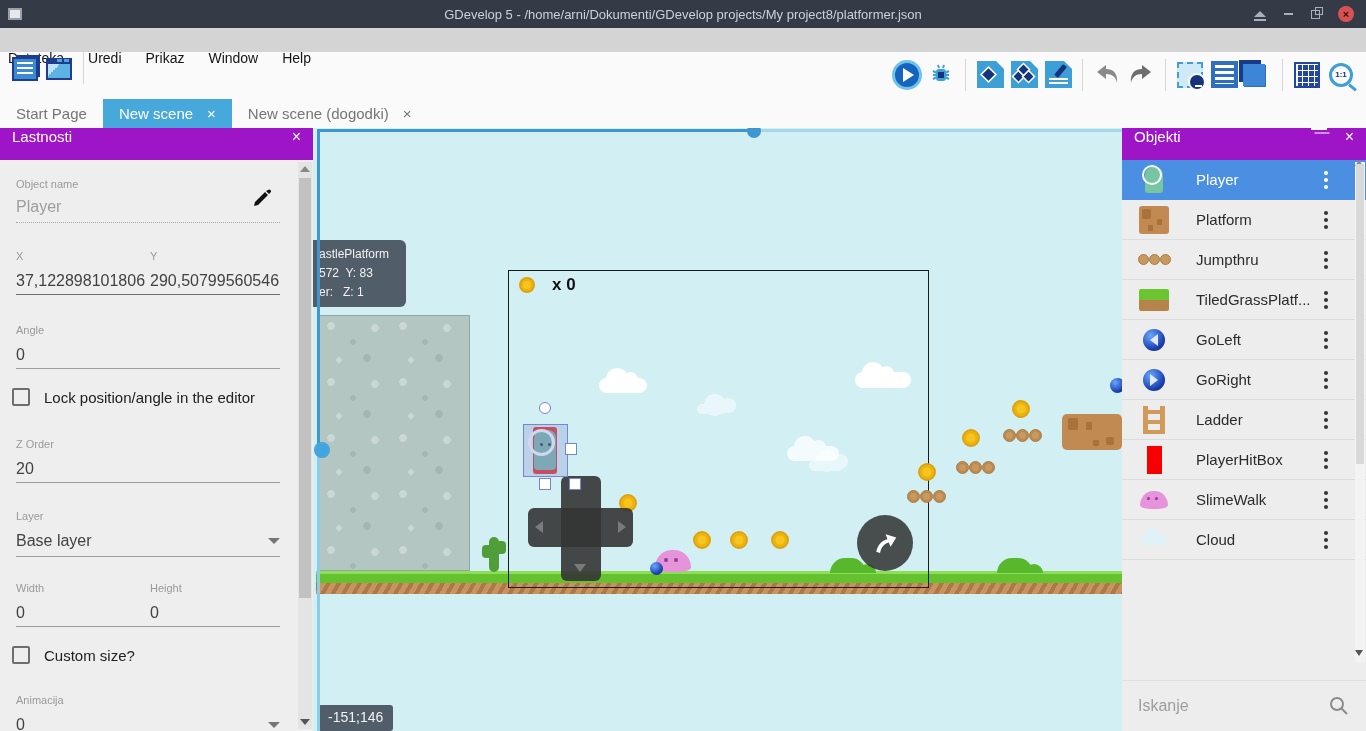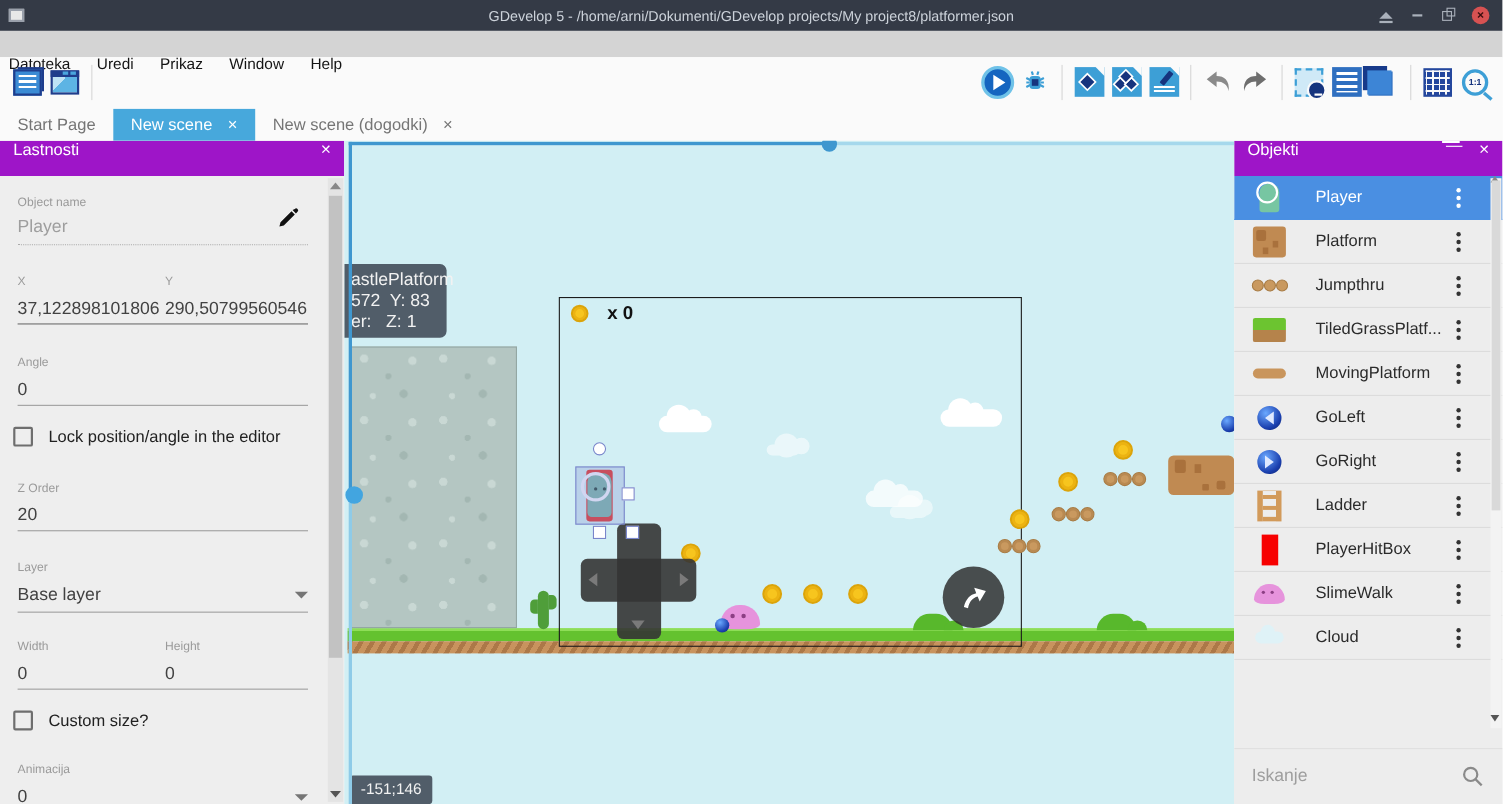--- a/index.html
+++ b/index.html
@@ -16,21 +16,21 @@
   .ctl-min { width:9px; height:2px; background:#aab1bb; }
   .ctl-restore { width:9px; height:9px; border:1.5px solid #aab1bb; position:relative; }
   .ctl-restore::after { content:""; position:absolute; right:-4px; top:-4px; width:6px; height:6px; border:1.5px solid #aab1bb; }
   .ctl-close { width:16px; height:16px; border-radius:50%; background:#d75252; color:#3a0e0e; font-size:11px; font-weight:bold; display:flex; align-items:center; justify-content:center; line-height:1; }
 
   
   .menubar { height:24px; background:#d4d4d4; display:flex; align-items:center; gap:24px; padding-left:8px; font-size:14px; color:#141414; }
   .menu-item { cursor:default;margin-top:35px; }
 
   
-  .toolbar { height:45px; background:#fafafa; display:flex; align-items:center; padding:0 8px; }
+  .toolbar { height:45px; background:#fafafa; display:flex; padding:0 8px; }
   .tool-sep { width:1px; height:32px; background:#d6d6d6; margin:0 7px; }
   .tbtn { width:34px; height:34px; display:flex; align-items:center; justify-content:center; position:relative; }
   .ico-proj { width:26px; height:24px; background:#3b8bd4; border:2px solid #1f3d8c; position:relative; box-shadow:3px -3px 0 -1px #1f3d8c; }
   .ico-proj::after { content:""; position:absolute; left:3px; top:3px; width:16px; height:12px;
      background:repeating-linear-gradient(#fff 0 2px, transparent 2px 5px); }
   .ico-win { width:26px; height:22px; border:2px solid #1f3d8c; background:linear-gradient(135deg,#bfe3f5 40%,#5db4e4 40%); position:relative; }
   .ico-win::before { content:""; position:absolute; left:-2px; top:-2px; width:26px; height:6px; background:#1f3d8c; }
   .ico-win::after { content:""; position:absolute; right:1px; top:-1px; width:5px; height:3px; background:#4aa6de; box-shadow:-7px 0 0 #4aa6de; }
   .toolbar-right { margin-left:auto; display:flex; align-items:center; }
   .ico-play { width:30px; height:30px; border-radius:50%; background:#1565c0; border:3px solid #6fc2e8; display:flex; align-items:center; justify-content:center; }
@@ -118,21 +118,21 @@
        radial-gradient(circle 4px at 56px 12px, #c9d8d4 90%, transparent),
        radial-gradient(circle 3px at 20px 44px, #c9d8d4 90%, transparent),
        radial-gradient(circle 4px at 48px 42px, #a3b7b2 90%, transparent);
      background-size:72px 56px; }
 
   .game-frame { position:absolute; left:195px; top:142px; width:421px; height:318px; border:1.5px solid #1b1b1b; }
   .hud { position:absolute; left:206px; top:147px; display:flex; align-items:center; gap:17px; }
   .hud-coin { width:16px; height:16px; border-radius:50%; background:#f7c51e; border:2px solid #dca40a; box-shadow:inset 0 0 0 2px #ecb312; }
   .hud-text { font-size:17px; font-weight:bold; color:#111; }
 
-  .tip { position:absolute; background:rgba(72,84,96,.94); color:#f2f2f2; font-size:16px; }
+  .tip { position:absolute; background:rgba(72,84,96,.94); color:#f2f2f2; font-size:12px; }
   .tip-obj { left:0; top:112px; width:93px; height:67px; border-radius:0 6px 6px 0; padding:5px 6px; line-height:19px; }
   .tip-obj div { white-space:pre; }
   .tip-cursor { left:5px; top:577px; padding:4px 10px 6px; border-radius:3px; font-size:14px; }
 
   .cloud { position:absolute; background:#fff; border-radius:12px; }
   .cloud::before, .cloud::after { content:""; position:absolute; background:inherit; border-radius:50%; }
   .cloud::before { width:22px; height:22px; left:7px; top:-10px; }
   .cloud::after { width:15px; height:15px; left:24px; top:-6px; }
 
   .coin { position:absolute; width:18px; height:18px; border-radius:50%; background:#f7c51e; border:2px solid #dca40a; box-shadow:inset 0 0 0 2.5px #ecb312; }
@@ -516,27 +516,20 @@
           </div>
           <div class="obj-row">
             <div class="oic">
               <div class="oi-grass"></div>
             </div>
             <span class="lbl">TiledGrassPlatf...</span>
             <div class="dots"></div>
           </div>
           <div class="obj-row">
             <div class="oic">
-              <div class="oi-moving"></div>
-            </div>
-            <span class="lbl">MovingPlatform</span>
-            <div class="dots"></div>
-          </div>
-          <div class="obj-row">
-            <div class="oic">
               <div class="oi-sphere">
                 <div class="tri tri-left" style="position:static;border-right-color:#dfe9ff;"></div>
               </div>
             </div>
             <span class="lbl">GoLeft</span>
             <div class="dots"></div>
           </div>
           <div class="obj-row">
             <div class="oic">
               <div class="oi-sphere">

